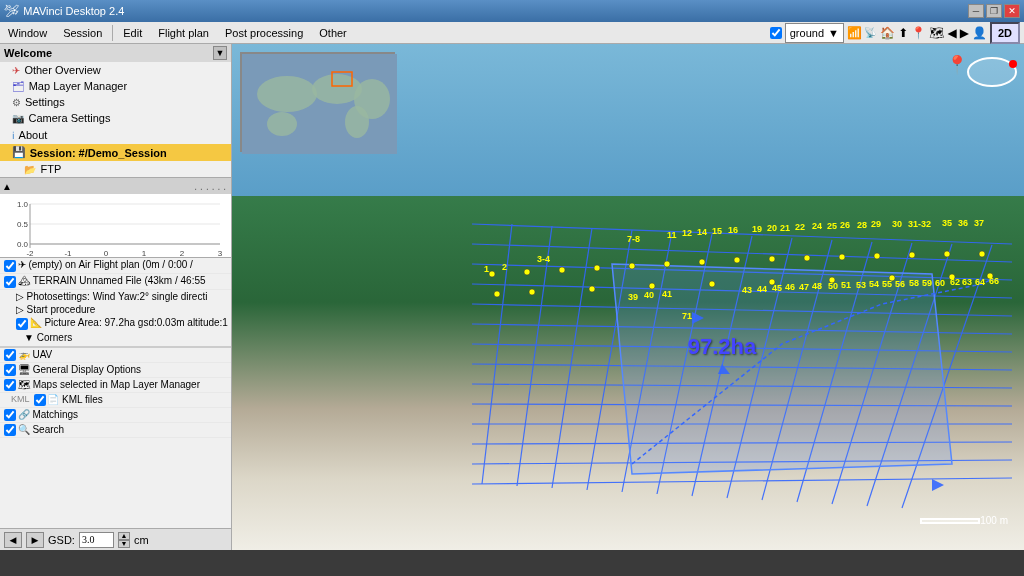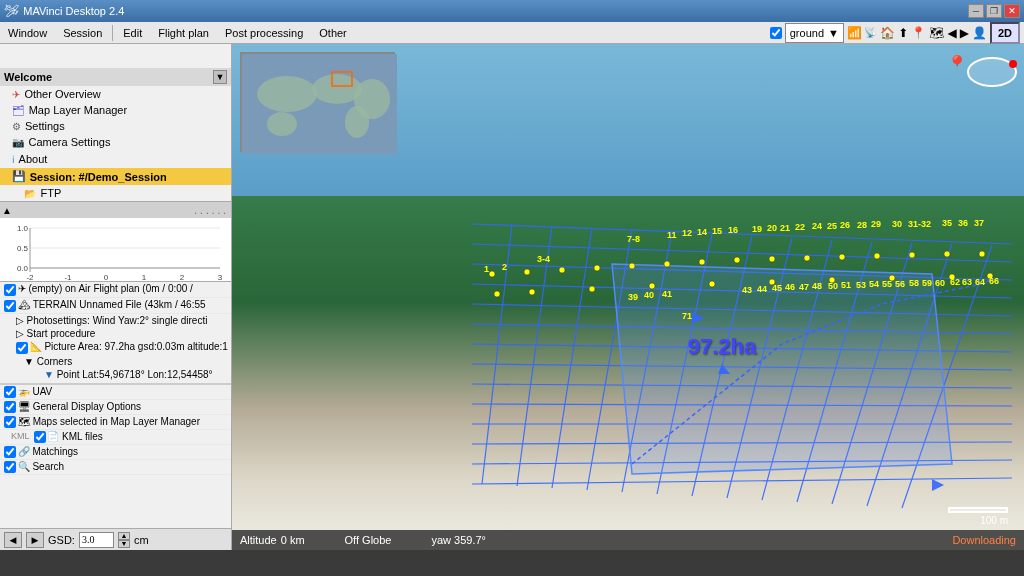--- a/index.html
+++ b/index.html
@@ -77,21 +77,20 @@
       display: flex;
       flex-direction: column;
       overflow: hidden;
     }
 
     
     #tree-area {
       flex: 0 0 auto;
       border-bottom: 1px solid #aaa;
       overflow: hidden;
-      margin-top: 24px;
     }
     .tree-header {
       background: #d8d8d8;
       padding: 2px 4px;
       font-weight: bold;
       font-size: 11px;
       display: flex; align-items: center; justify-content: space-between;
     }
     .tree-scroll-btn {
       width: 14px; height: 14px;
@@ -238,21 +237,20 @@
     }
     .status-item { display: flex; gap: 4px; }
     #downloading-text { color: #ff8040; font-size: 11px; }
 
     
     #scale-bar {
       position: absolute;
       bottom: 24px;
       right: 16px;
       display: flex;
-      flex-direction: column;
       align-items: flex-end;
     }
     .scale-label { color: white; font-size: 10px; }
 
     
     .view-2d-btn {
       background: #e0e0ff;
       border: 2px inset #8888aa;
       padding: 1px 6px;
       font-size: 11px;
@@ -404,24 +402,20 @@
         <span>Start procedure</span>
       </div>
       <div class="fp-sub" style="display:flex;align-items:flex-start;gap:2px;">
         <input type="checkbox" checked="" style="width: 12px; height: 12px; margin-top: 1px; flex-shrink: 0;">
         <span style="font-size:10px;flex-shrink:0;">📐</span>
         <span>Picture Area: 97.2ha gsd:0.03m altitude:1</span>
       </div>
       <div class="fp-subsub">
         <span>▼</span>
         <span>Corners</span>
-      </div>
-      <div style="padding:1px 2px 1px 44px;font-size:10px;">
-        <span style="color:#2266aa;">▼</span>
-        <span>Point Lat:54,96718° Lon:12,54458°</span>
       </div>
 
       <div style="border-top:2px solid #ccc;margin-top:2px;"></div>
       <div class="fp-item">
         <input type="checkbox" checked="" style="width: 12px; height: 12px; flex-shrink: 0;">
         <span style="font-size:10px;">🚁</span>
         <span>UAV</span>
       </div>
       <div class="fp-item">
         <input type="checkbox" checked="" style="width: 12px; height: 12px; flex-shrink: 0;">
@@ -623,30 +617,16 @@
       </svg>
     </div>
 
     <div id="scale-bar">
       <div style="display:flex;align-items:flex-end;margin-bottom:2px;">
         <div style="width:60px;height:6px;border:2px solid white;background:rgba(255,255,255,0.3);"></div>
       </div>
       <span class="scale-label">100 m</span>
     </div>
 
-    <div id="viewport-statusbar">
-      <div class="status-item">
-        <span>Altitude</span>
-        <span>0 km</span>
-      </div>
-      <div class="status-item">
-        <span>Off Globe</span>
-      </div>
-      <div class="status-item">
-        <span>yaw 359.7°</span>
-      </div>
-      <div style="flex:1;"></div>
-      <span id="downloading-text">Downloading</span>
-    </div>
 
   </div>
 
 </div>
 
 </body></html>

